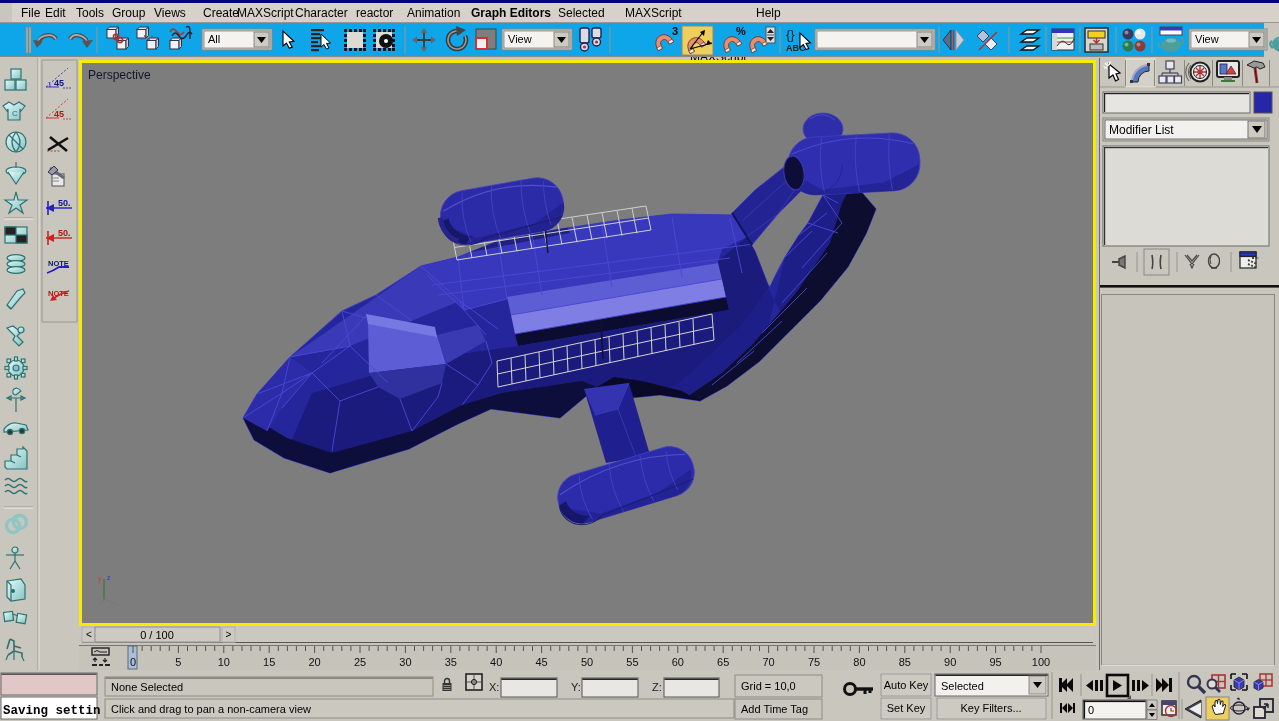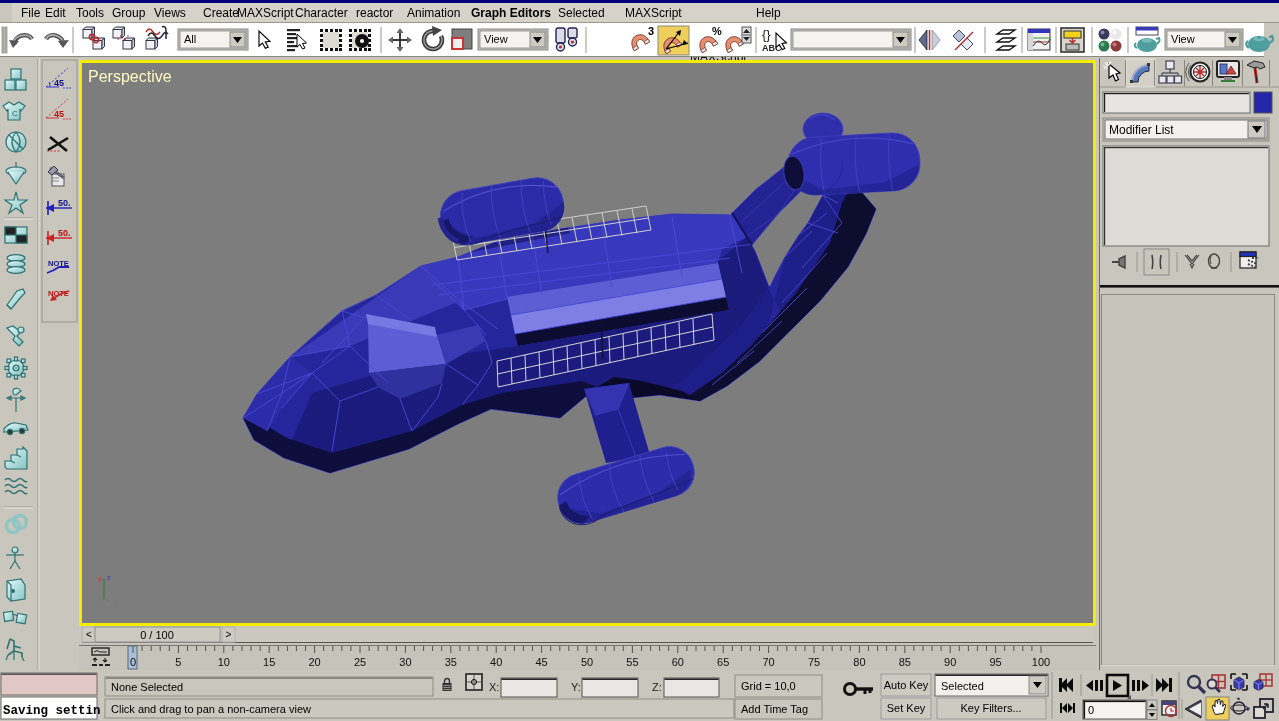--- a/index.html
+++ b/index.html
@@ -24,21 +24,21 @@
 <span style="position:absolute;top:3px;left:344px;">reactor</span>
 <span style="position:absolute;top:3px;left:395px;">Animation</span>
 <span style="position:absolute;top:3px;left:459px;font-weight:bold;">Graph Editors</span>
 <span style="position:absolute;top:3px;left:546px;">Selected</span>
 <span style="position:absolute;top:3px;left:613px;">MAXScript</span>
 <span style="position:absolute;top:3px;left:678px;margin-top:44px;">MAXScript</span>
 <span style="position:absolute;top:3px;left:744px;">Help</span>
 </div>
 <div class="abs" style="left:0;top:22px;width:1279px;height:1px;background:#9a978e"></div>
 
-<div class="abs" id="toolbar" style="left:0;top:23px;width:1264px;height:34px;background:#ffffff;border-bottom:1px solid #8a877e;">
+<div class="abs" id="toolbar" style="left:0;top:23px;width:1264px;height:34px;background:#0ea5e9;border-bottom:1px solid #8a877e;padding-left:24px;">
 <svg width="1279" height="34" viewBox="0 0 1279 34">
 <defs>
 <g id="magnet">
   <path d="M2,14 C2,6 6,2 11,2 C16,2 20,6 20,14 L15,14 C15,9 14,7 11,7 C8,7 7,9 7,14 Z" fill="#e38f72" stroke="#7a3020" stroke-width="0.8"></path>
   <rect x="2.2" y="11" width="4.6" height="3" fill="#eee" stroke="#7a3020" stroke-width="0.6"></rect>
   <rect x="15.2" y="11" width="4.6" height="3" fill="#eee" stroke="#7a3020" stroke-width="0.6"></rect>
 </g>
 <g id="cursorw">
   <path d="M0,0 L0,13 L3,10.5 L5.5,15 L8,14 L5.5,9.5 L9.5,9 Z" fill="#fff" stroke="#000" stroke-width="1"></path>
 </g>
@@ -507,21 +507,21 @@
           <text x="1" y="7" font-size="7.5" font-weight="bold" fill="#b11">NOTE</text>
           <path d="M22,2 q-8,2 -16,8" fill="none" stroke="#c22" stroke-width="1.8"></path>
           <path d="M3,12 l7,-1 l-4,-5 z" fill="#c22"></path>
         </g>
 </g>
 </svg>
 </div>
 
 <div class="abs" style="left:79px;top:60px;width:1017px;height:566px;background:#f5ec00;">
   <div class="abs" style="left:3px;top:3px;width:1011px;height:560px;background:#7d7d7d;" id="vp">
-    <div class="abs" style="left:6px;top:5px;color:#fef9c3;font-size:16px;">Perspective</div>
+    <div class="abs" style="left:6px;top:5px;color:#0f172a;font-size:12px;">Perspective</div>
     <svg id="ship" width="1011" height="560" viewBox="0 0 1011 560" style="position:absolute;left:0;top:0;">
 <defs>
 <clipPath id="hullclip">
             <path id="hullpath" d="M161,355 L175,331 L208,294 L260,248 L294,232 L339,203 L376,194 L416,178 L478,166 L538,157 L590,151 L652,152 L673,188 L687,224 L703,194 L717,172 L726,160 L741,132 L771,119 L794,146 L784,171 L766,204 L738,238 L708,268 L678,298 L645,323 L618,338 L578,332 L538,336 L515,324 L478,355 L409,346 L376,361 L327,386 L248,410 L202,395 L172,377 Z"></path>
           </clipPath>
 </defs>
 
 <path d="M161,355 L175,331 L208,294 L260,248 L294,232 L339,203 L376,194 L416,178 L478,166 L538,157 L590,151 L652,152 L673,188 L687,224 L703,194 L717,172 L726,160 L741,132 L771,119 L794,146 L784,171 L766,204 L738,238 L708,268 L678,298 L645,323 L618,338 L578,332 L538,336 L515,324 L478,355 L409,346 L376,361 L327,386 L248,410 L202,395 L172,377 Z" fill="#26269c" stroke="#3a3ac0" stroke-width="1"></path>
 <g clip-path="url(#hullclip)">
 

